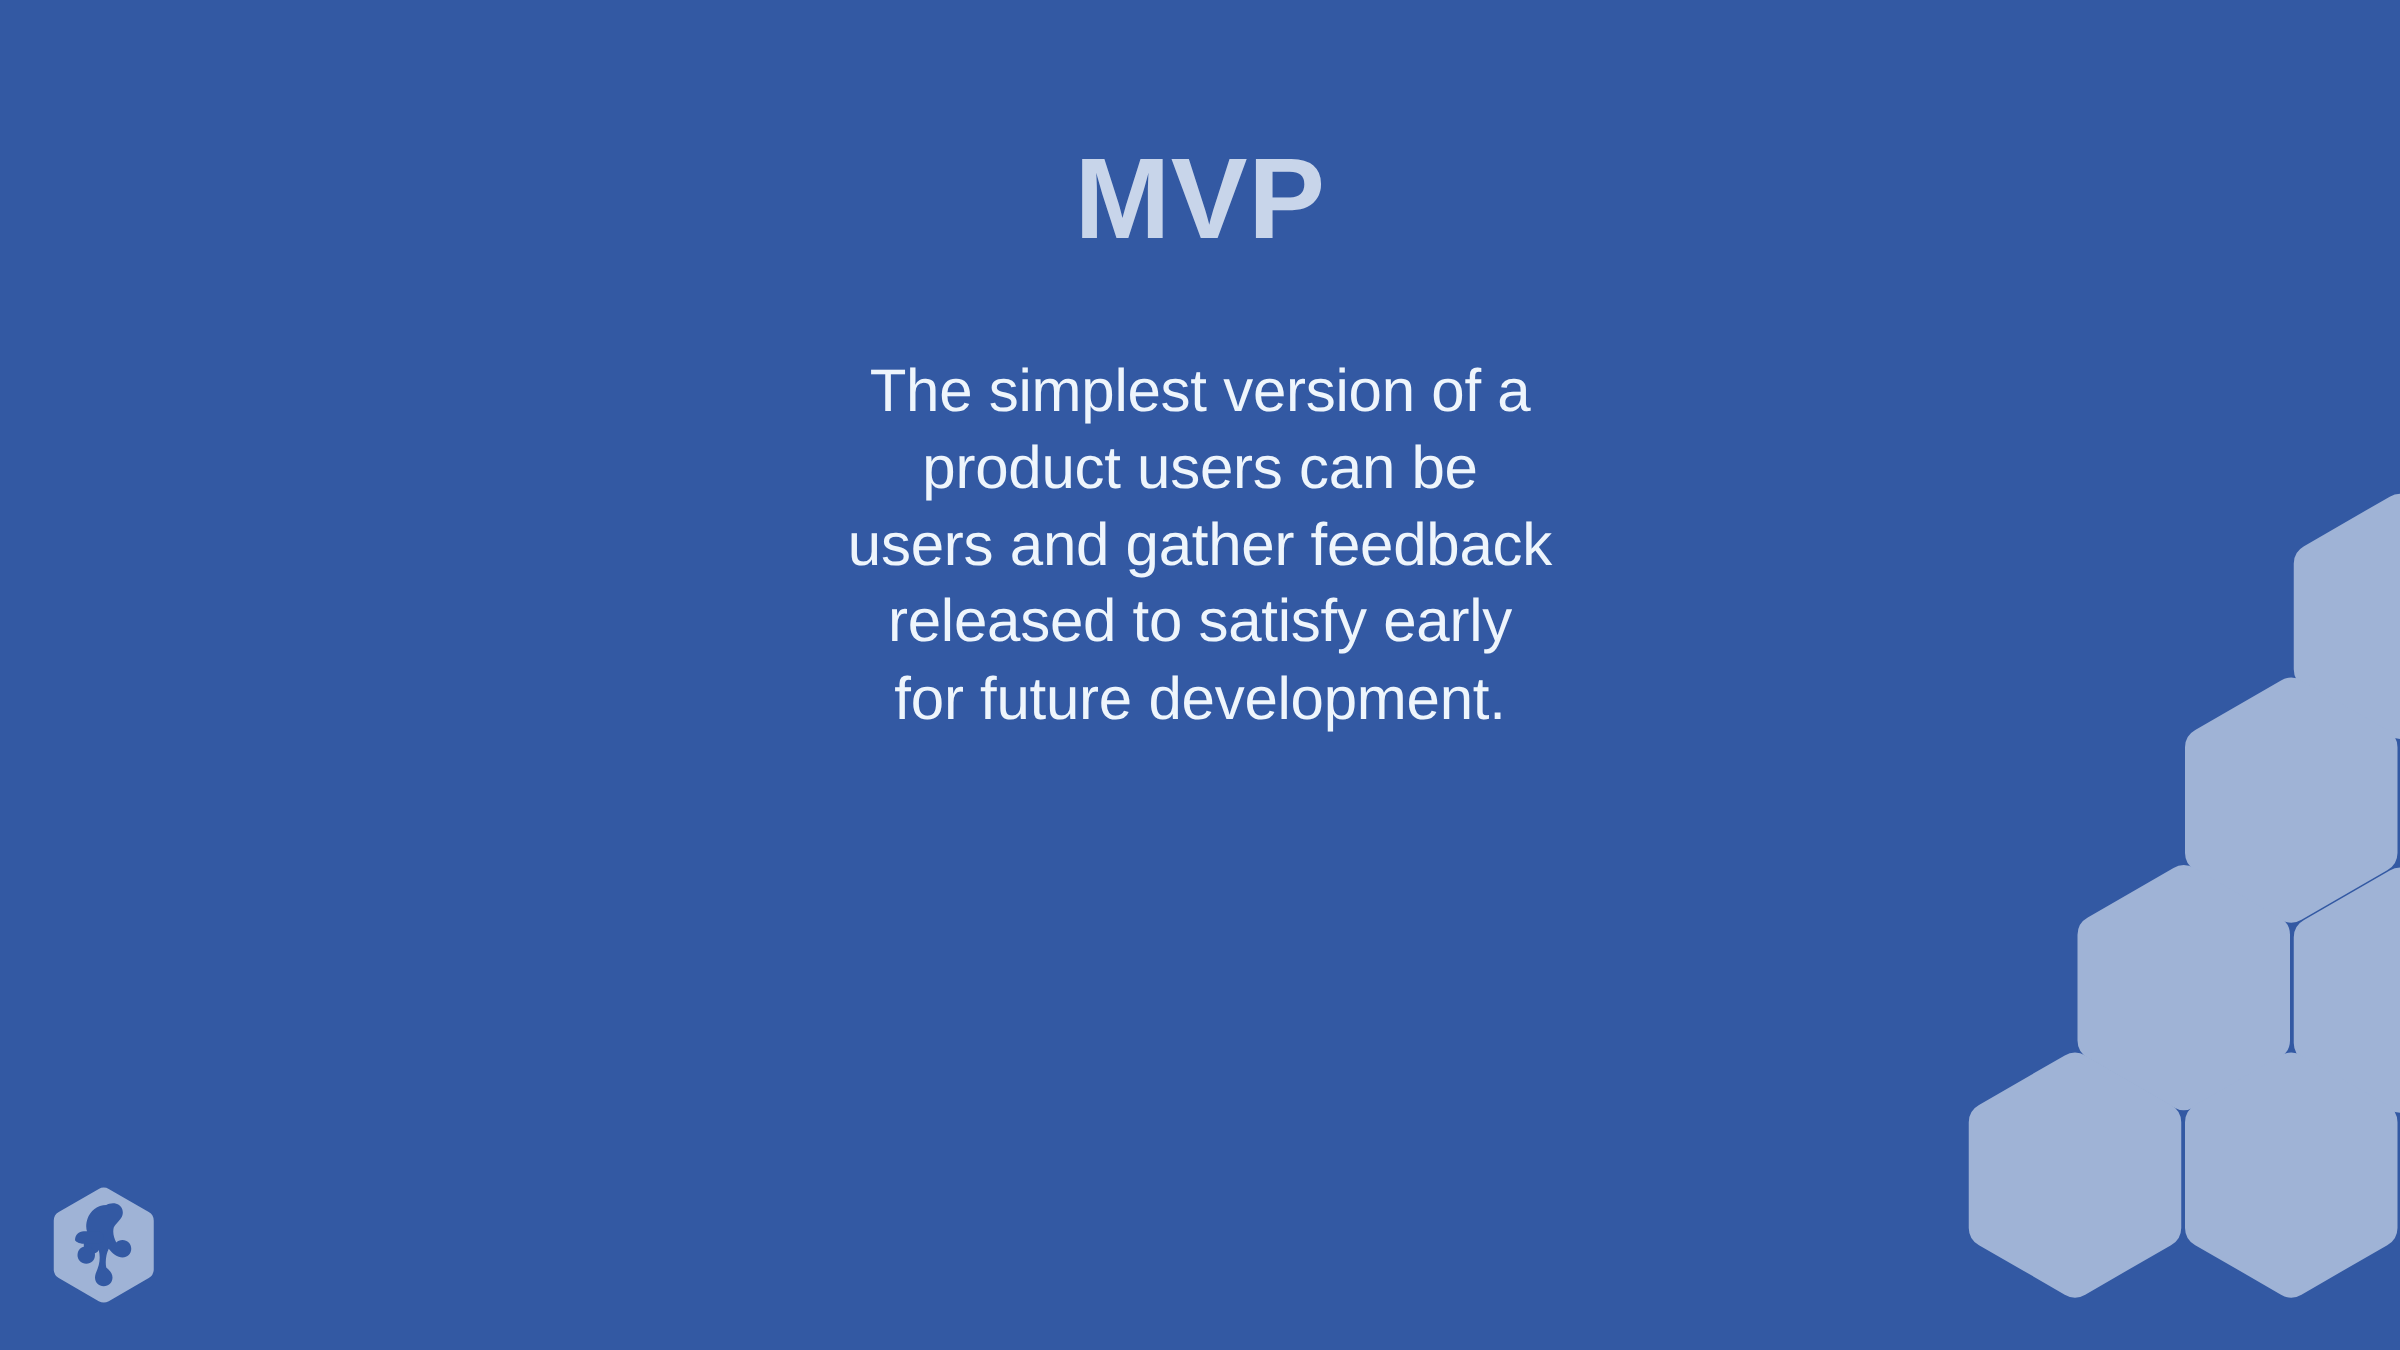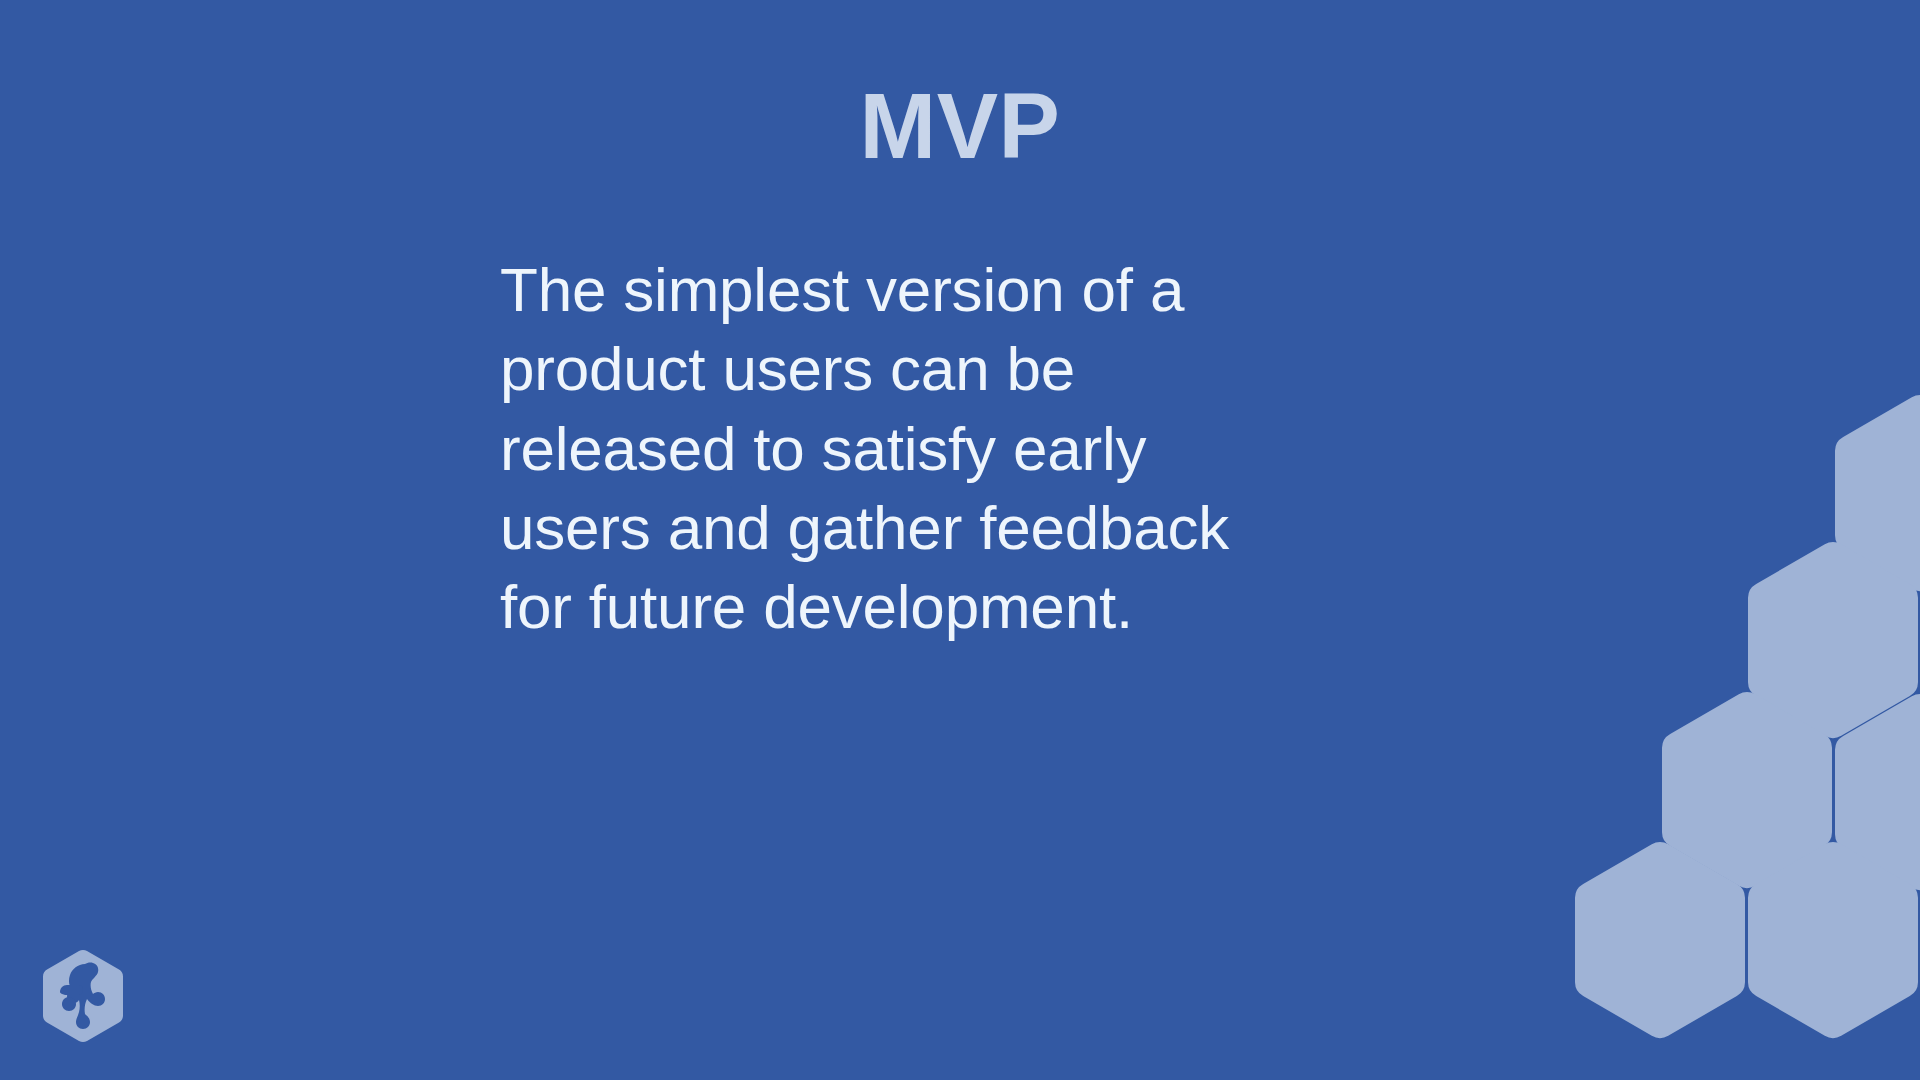--- a/index.html
+++ b/index.html
@@ -56,42 +56,43 @@
   #content {
     position: absolute;
     left: 0;
     top: 0;
     width: 1920px;
     height: 1080px;
     display: flex;
     flex-direction: column;
     align-items: center;
     box-sizing: border-box;
-    padding-top: 80px;
+    padding-top: 113px;
   }
 
   #slide-title {
     font-size: 92px;
     font-weight: bold;
     line-height: 1.0;
     letter-spacing: 0.5px;
     color: #c8d5ea;
     text-align: center;
     margin: 0;
     user-select: none;
   }
 
   #slide-body {
     margin: 0;
     margin-top: 78px;
     width: 920px;
-    font-size: 62px;
+    font-size: 48px;
     font-weight: 400;
     line-height: 1.28;
     color: #eef5fc;
+    text-align: center;
     letter-spacing: -0.2px;
   }
   #slide-body .line {
     display: block;
     white-space: nowrap;
   }
 </style>
 </head>
 <body>
 
@@ -187,19 +188,19 @@
       </g>
     </svg>
   </div>
 
   <div id="content">
     <h1 id="slide-title">MVP</h1>
 
     <div id="slide-body">
       <span class="line">The simplest version of a</span>
       <span class="line">product users can be</span>
+      <span class="line">users and gather feedback</span>
       <span class="line">released to satisfy early</span>
-      <span class="line">users and gather feedback</span>
       <span class="line">for future development.</span>
     </div>
   </div>
 
 </div>
 
 </body></html>

